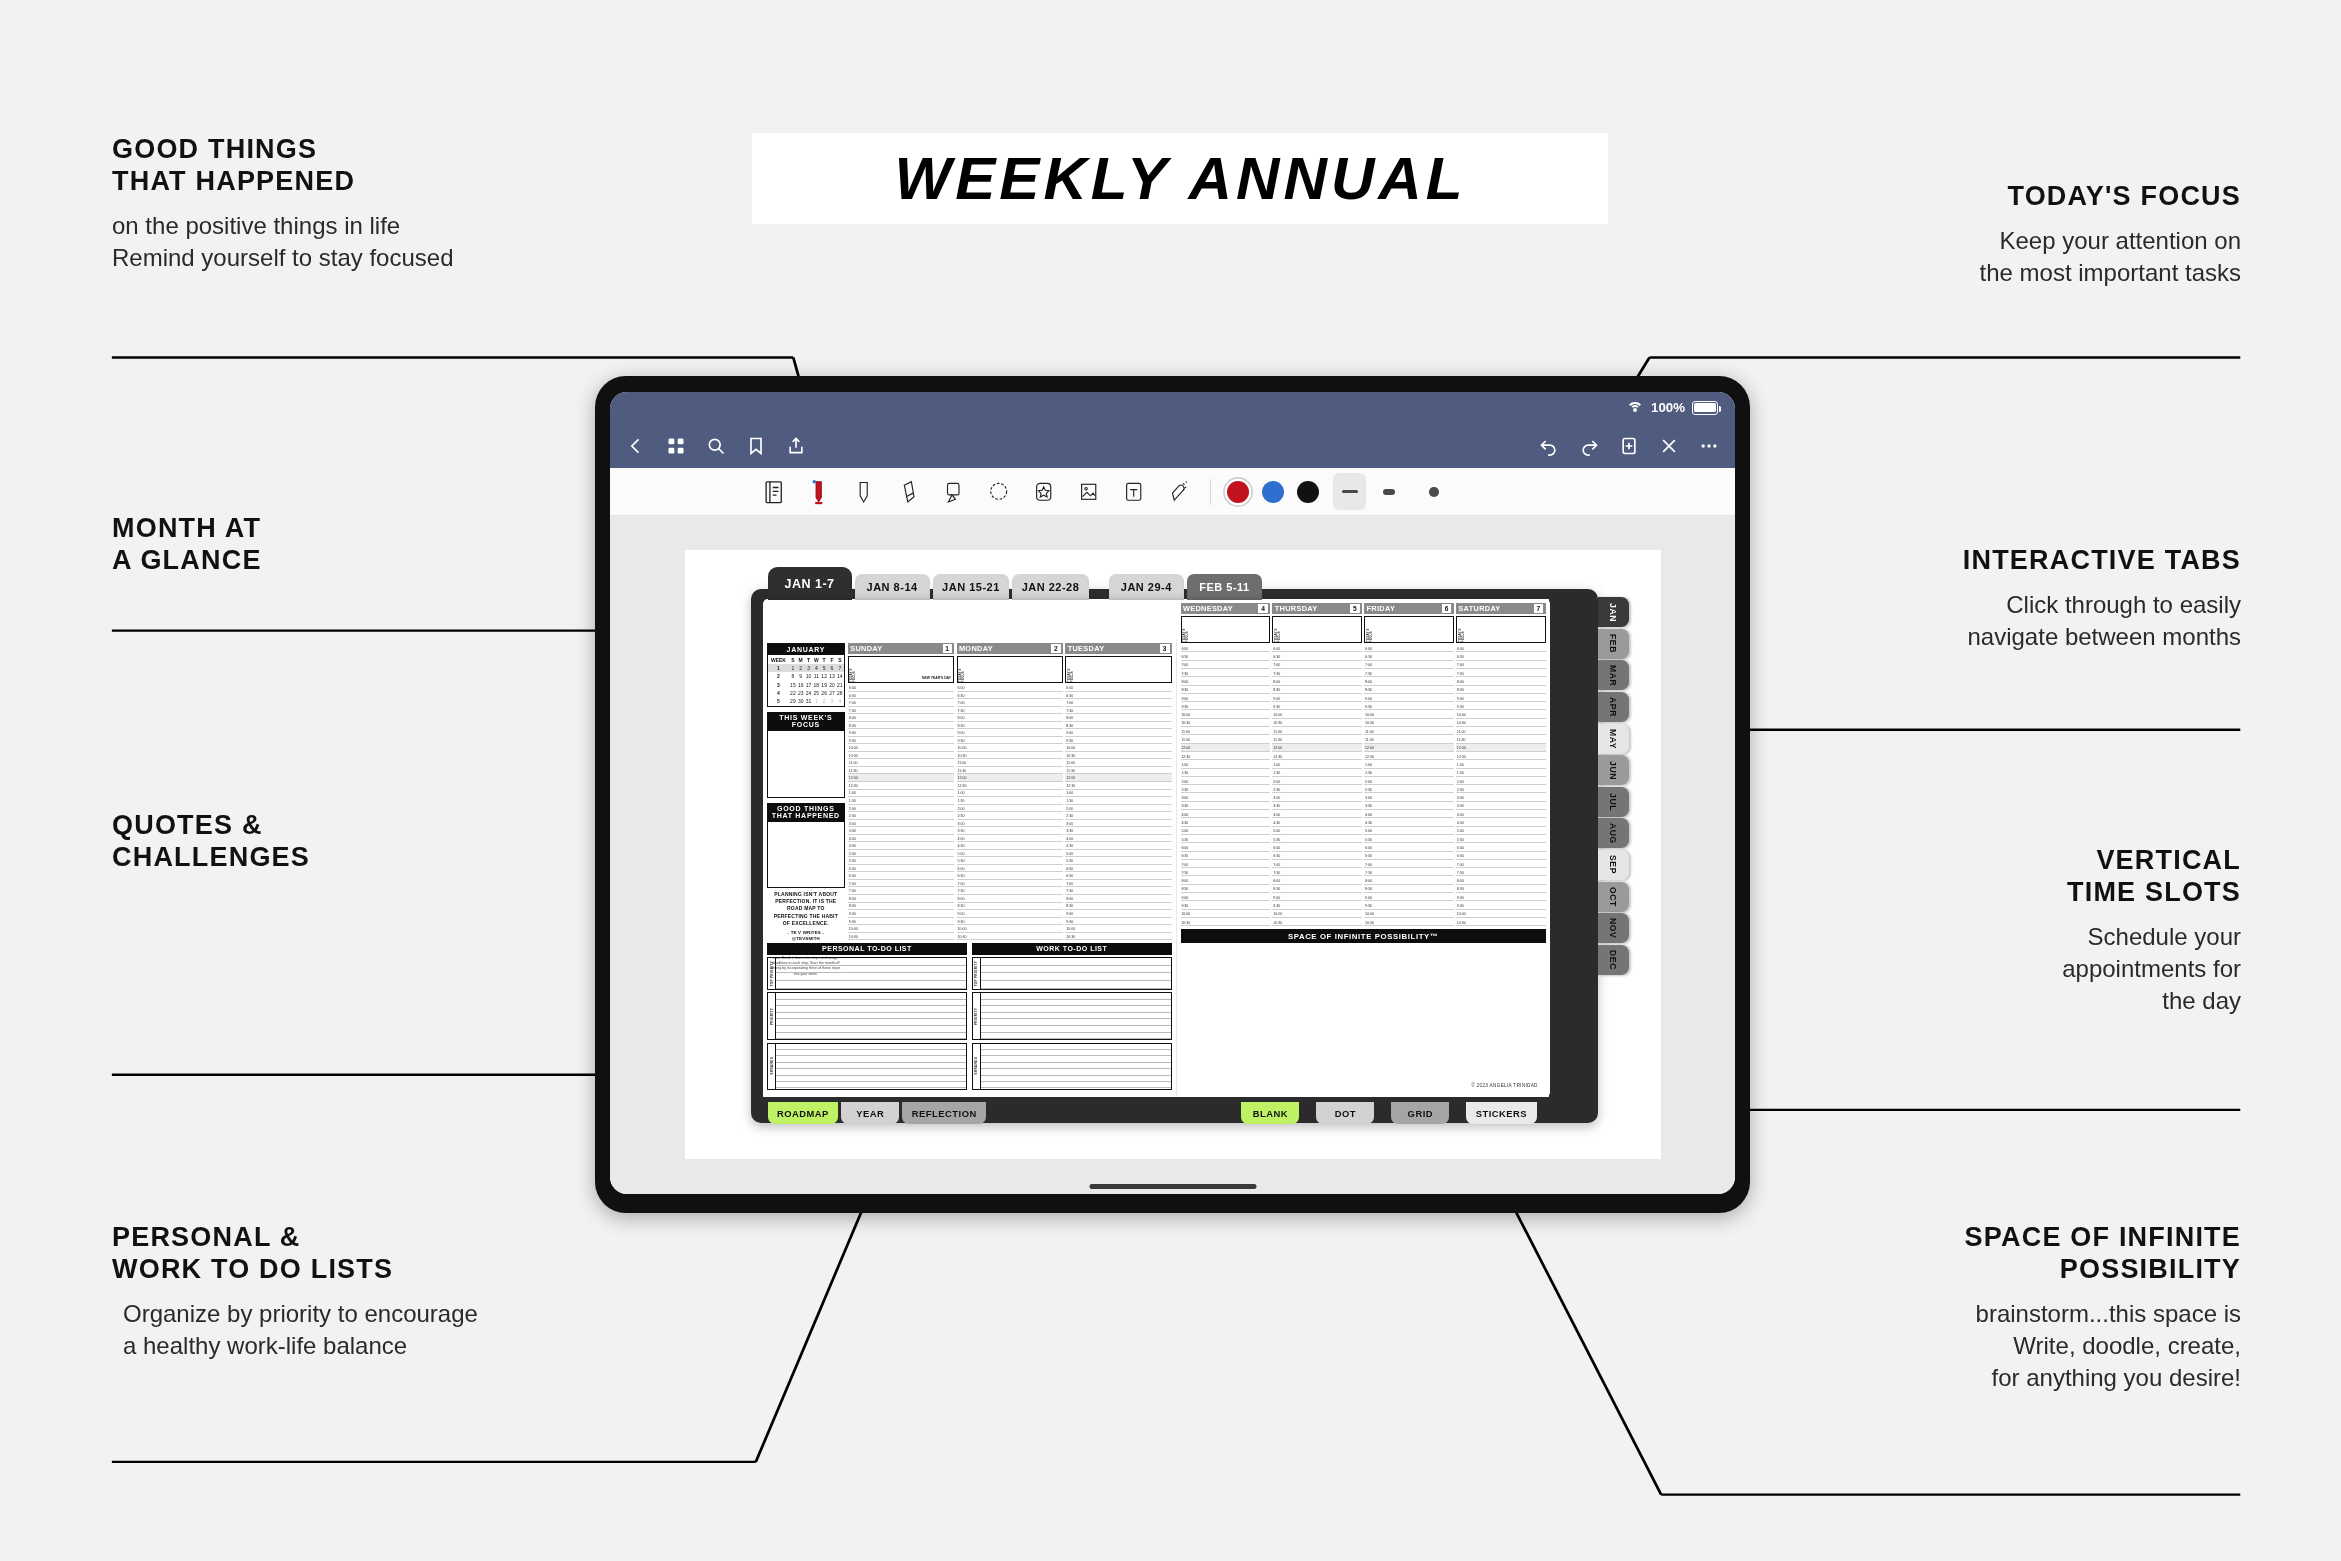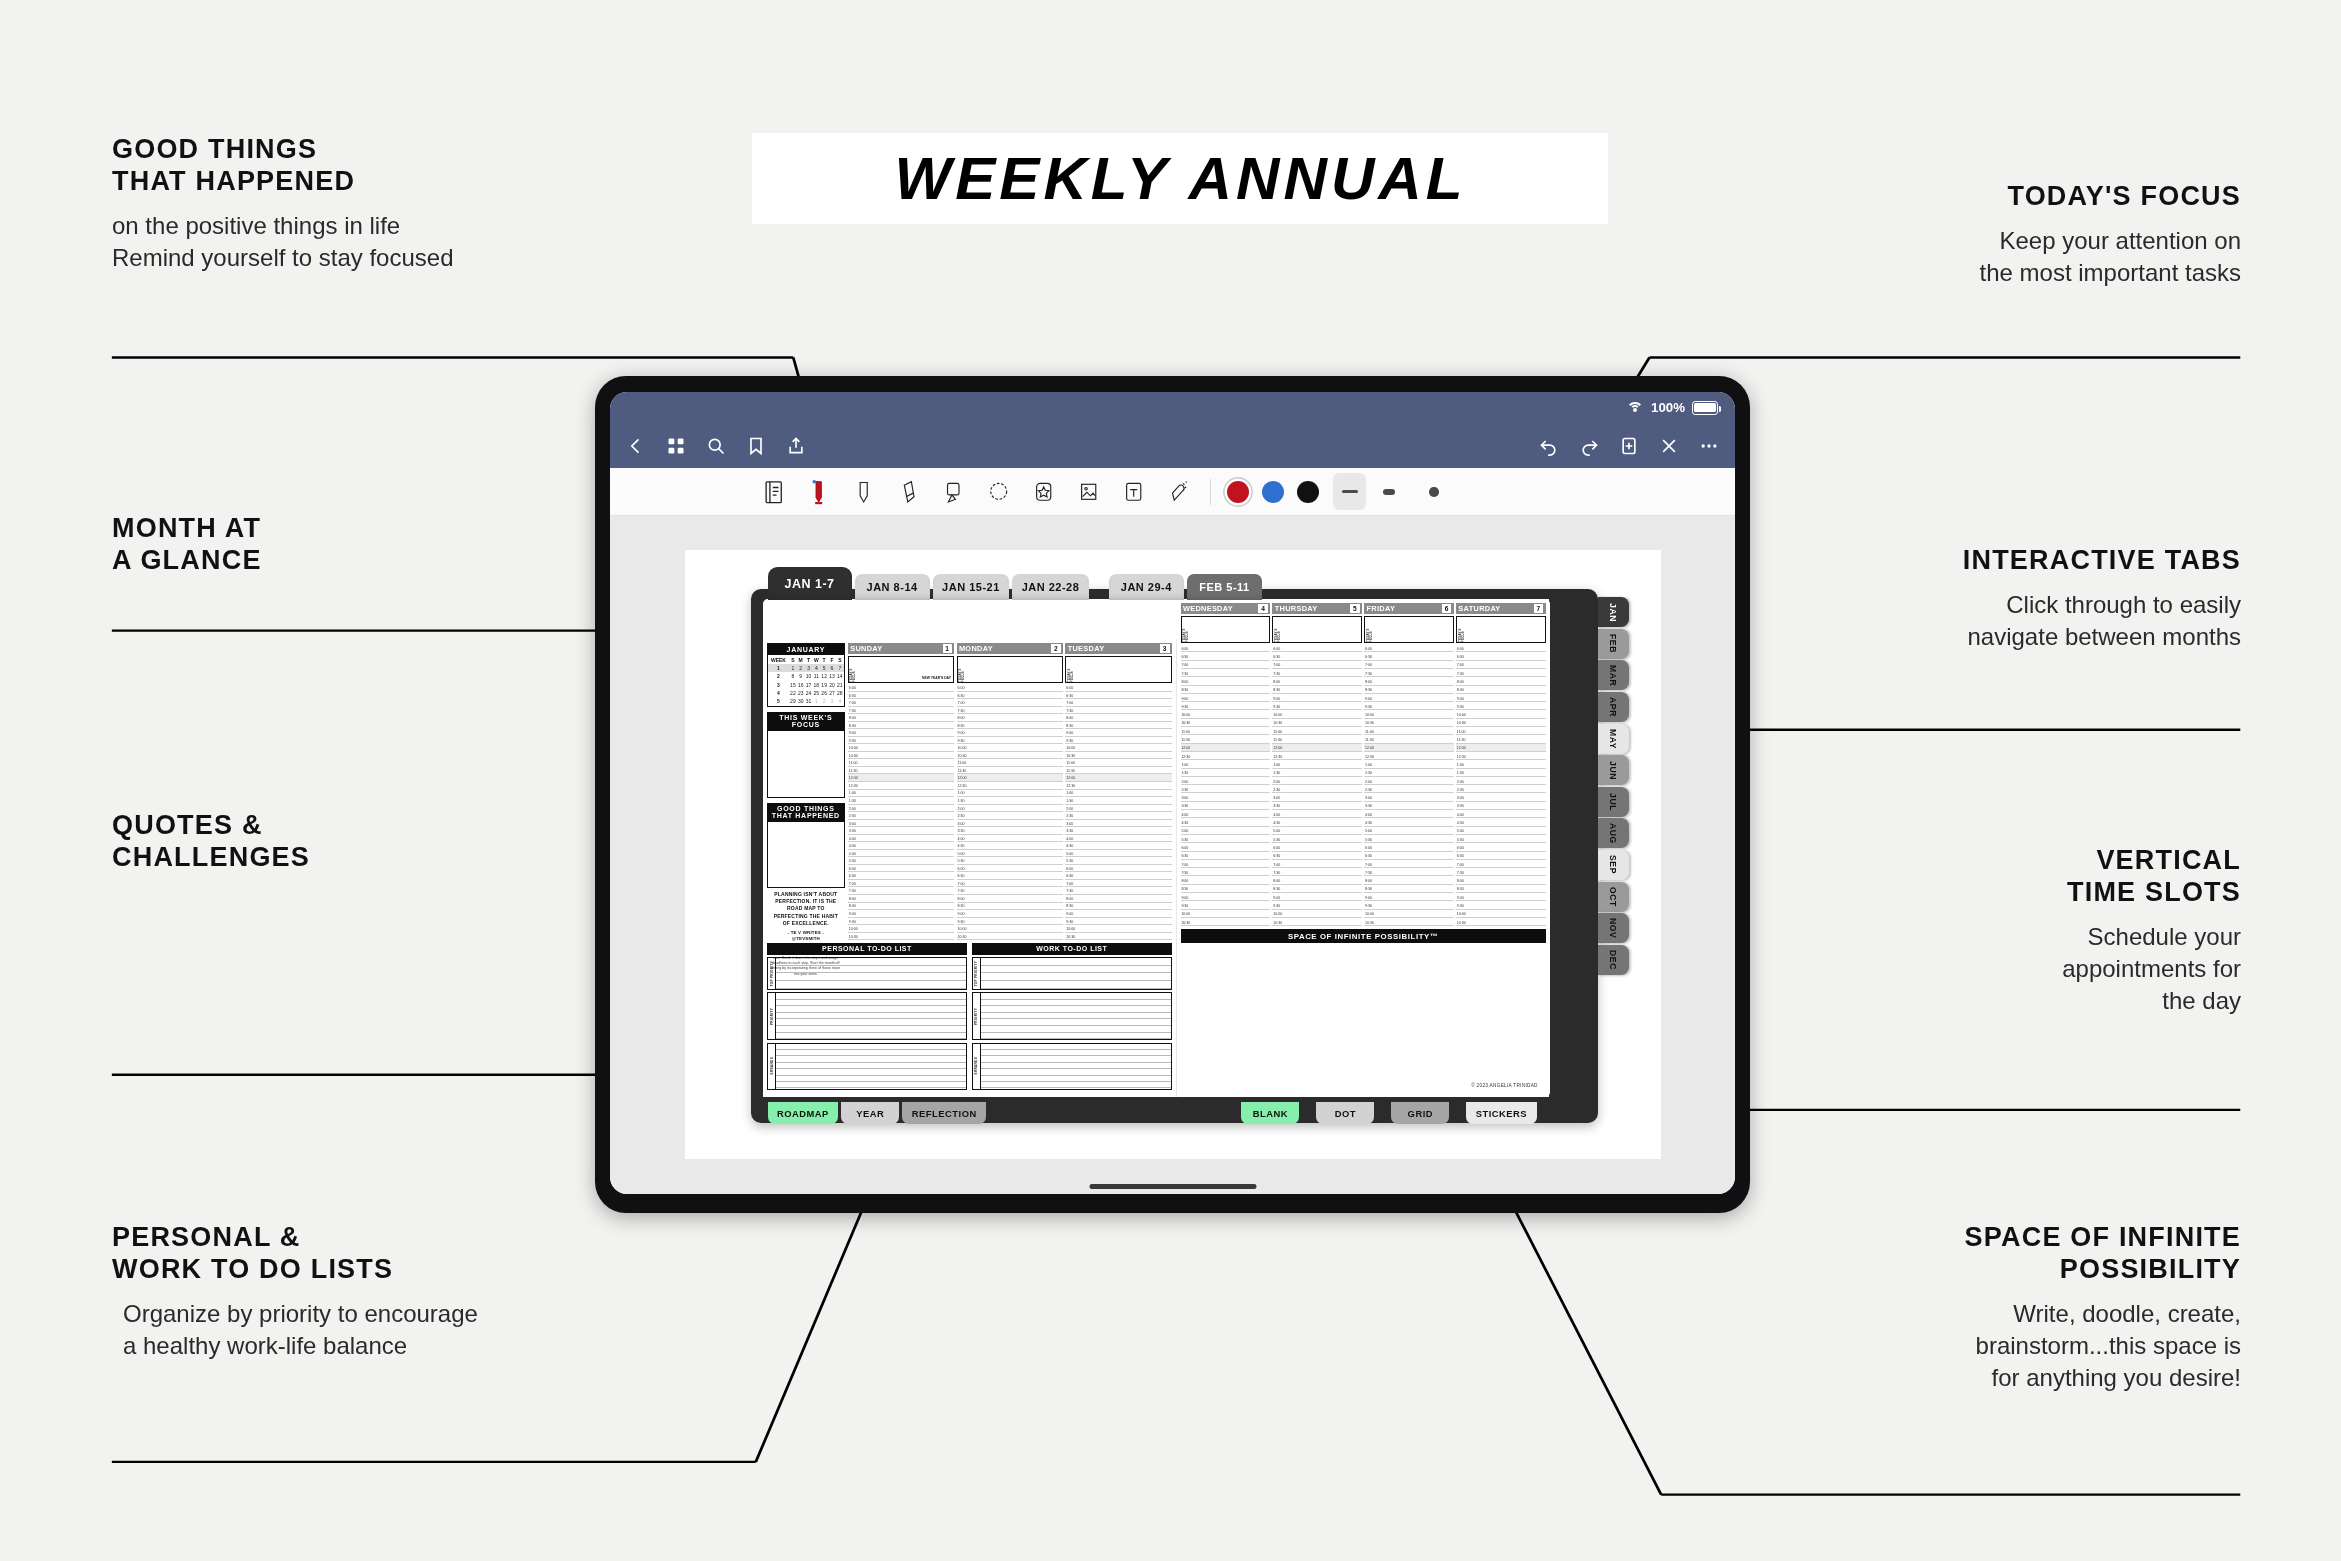--- a/index.html
+++ b/index.html
@@ -225,21 +225,21 @@
 
   
   #bottom-tabs-left { position: absolute; left: 17px; bottom: -0.8px; display: flex; gap: 3.1px; z-index: 5; }
   #bottom-tabs-right { position: absolute; right: 61px; bottom: -0.8px; display: flex; gap: 17px; z-index: 5; justify-content: center; }
   .btab {
     height: 22px; min-width: 58px; padding: 0 9.4px;
     border-radius: 0 0 7px 7px;
     display: flex; align-items: center; justify-content: center;
     font-size: 9.4px; font-weight: bold; letter-spacing: 0.5px; color: #111;
   }
-  .btab.g1 { background: #86efac; }
+  .btab.g1 { background: #bef264; }
   .btab.g2 { background: #d2d2d2; }
   .btab.g3 { background: #a5a5a5; }
   .btab.g4 { background: #e9e9e9; }
 
   
   #home-ind { position: absolute; left: 50%; transform: translateX(-50%); bottom: 4.7px; width: 167px; height: 4.7px; background: #3a3a3c; border-radius: 2.3px; }
 </style>
 </head>
 <body>
 
@@ -348,22 +348,22 @@
     <div>the day</div>
   </div>
 </div>
 
 <div class="callout right" style="right:101px; top:1222px; width:500px;">
   <div class="c-title">
     <div>SPACE OF INFINITE</div>
     <div>POSSIBILITY</div>
   </div>
   <div class="c-body">
+    <div>brainstorm...this space is</div>
     <div>Write, doodle, create,</div>
-    <div>brainstorm...this space is</div>
     <div>for anything you desire!</div>
   </div>
 </div>
 
 <div id="ipad">
   <div id="ipad-screen">
 
     <div id="statusbar">
       <span class="wifi-ico">
           <i></i>

